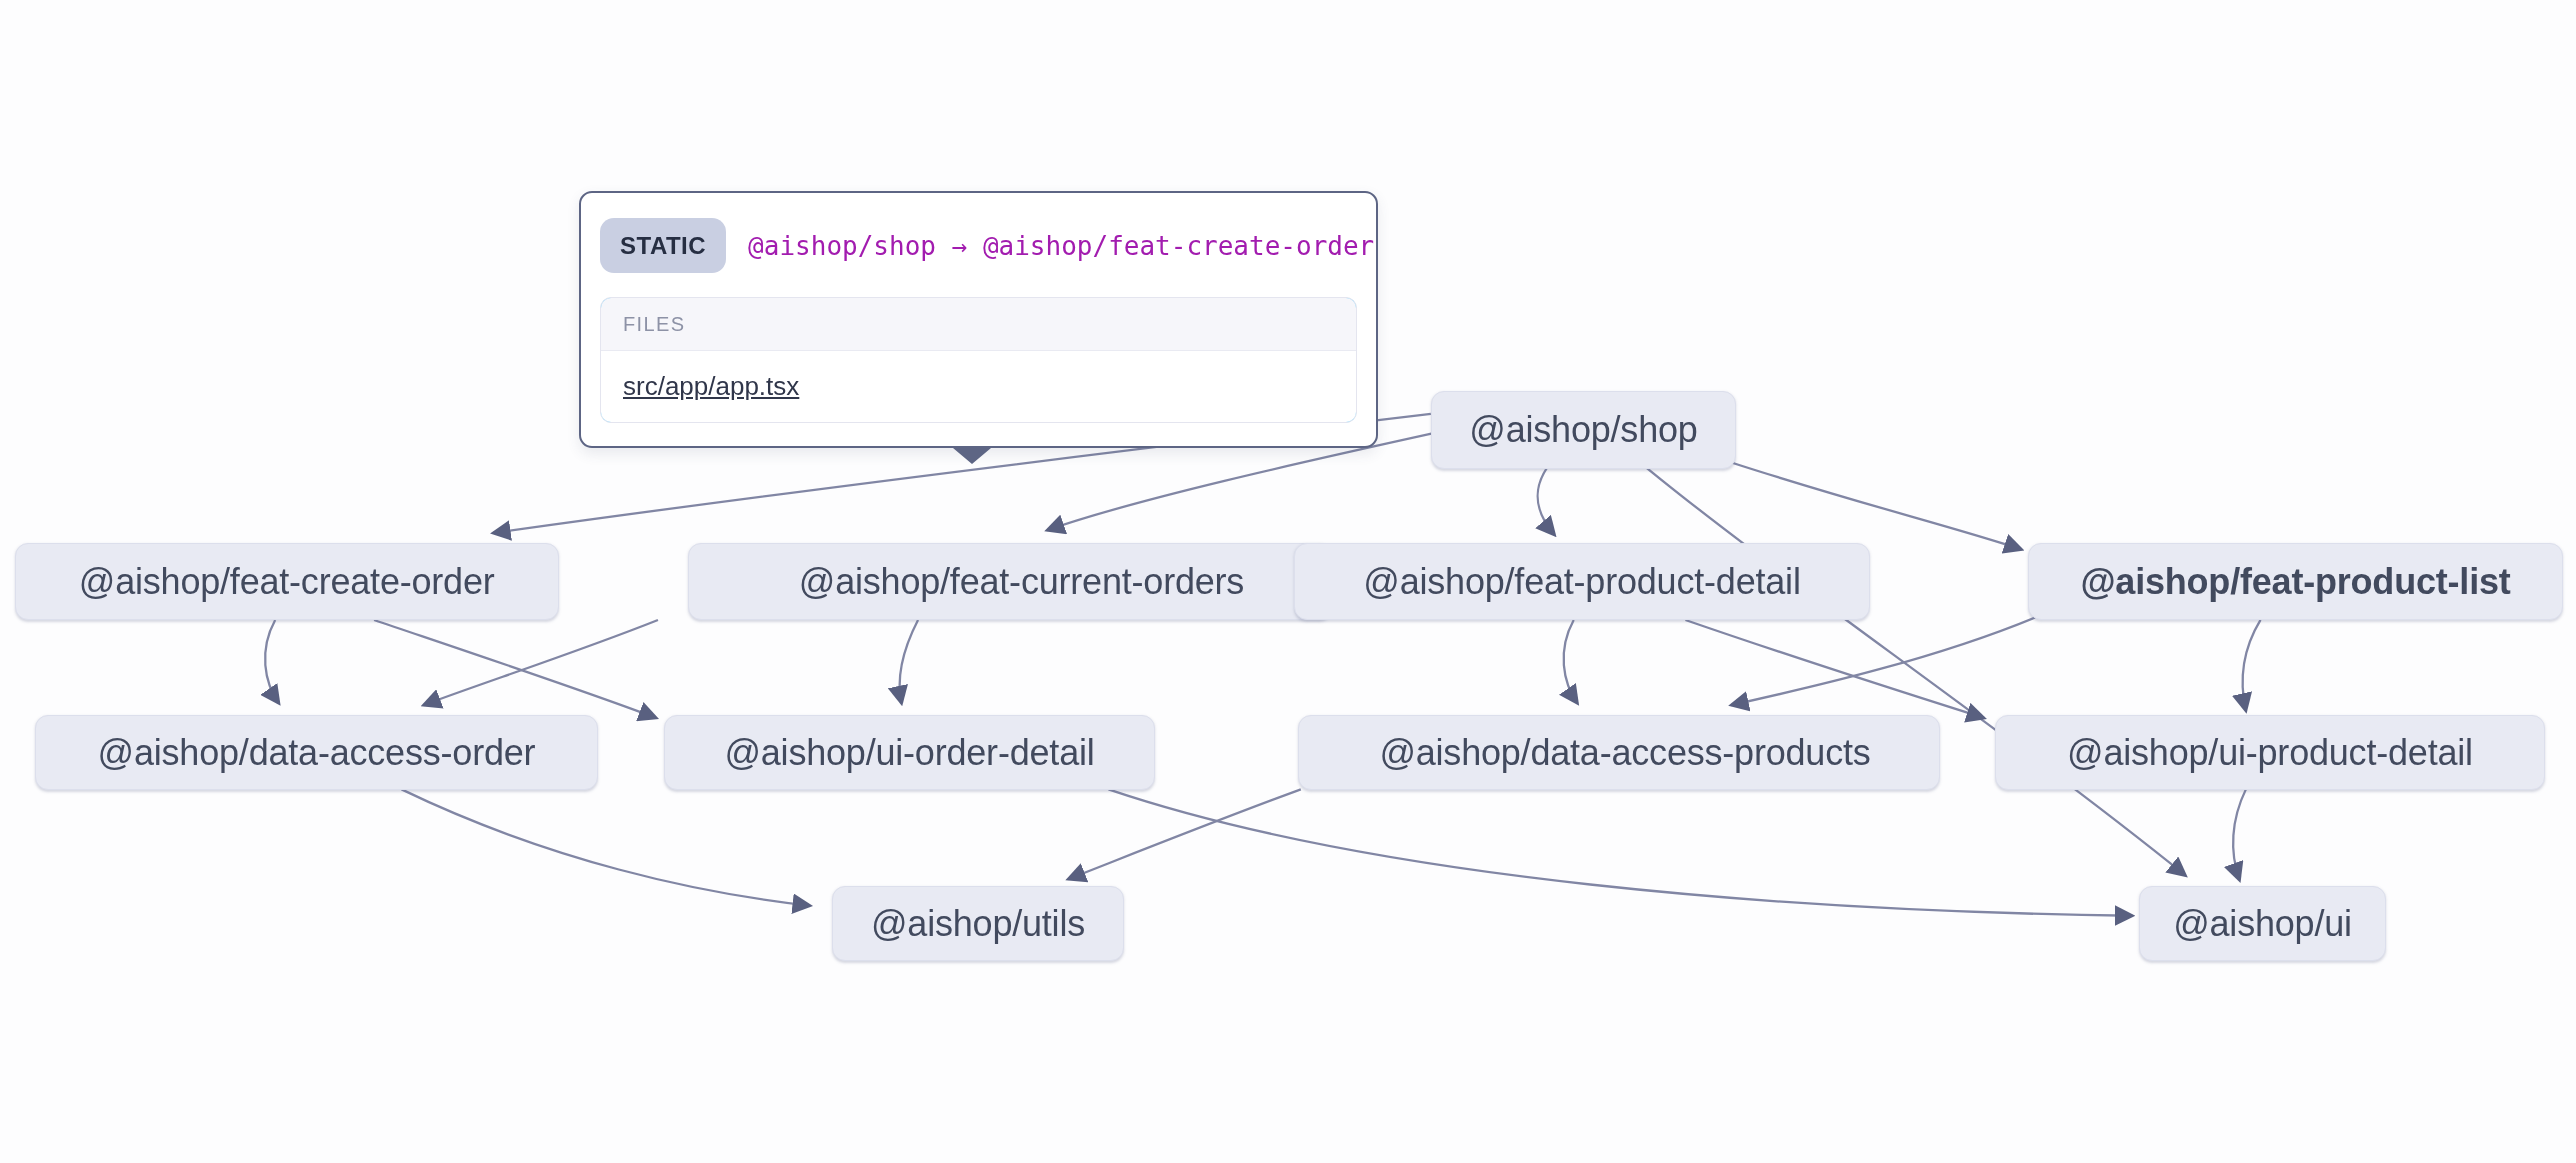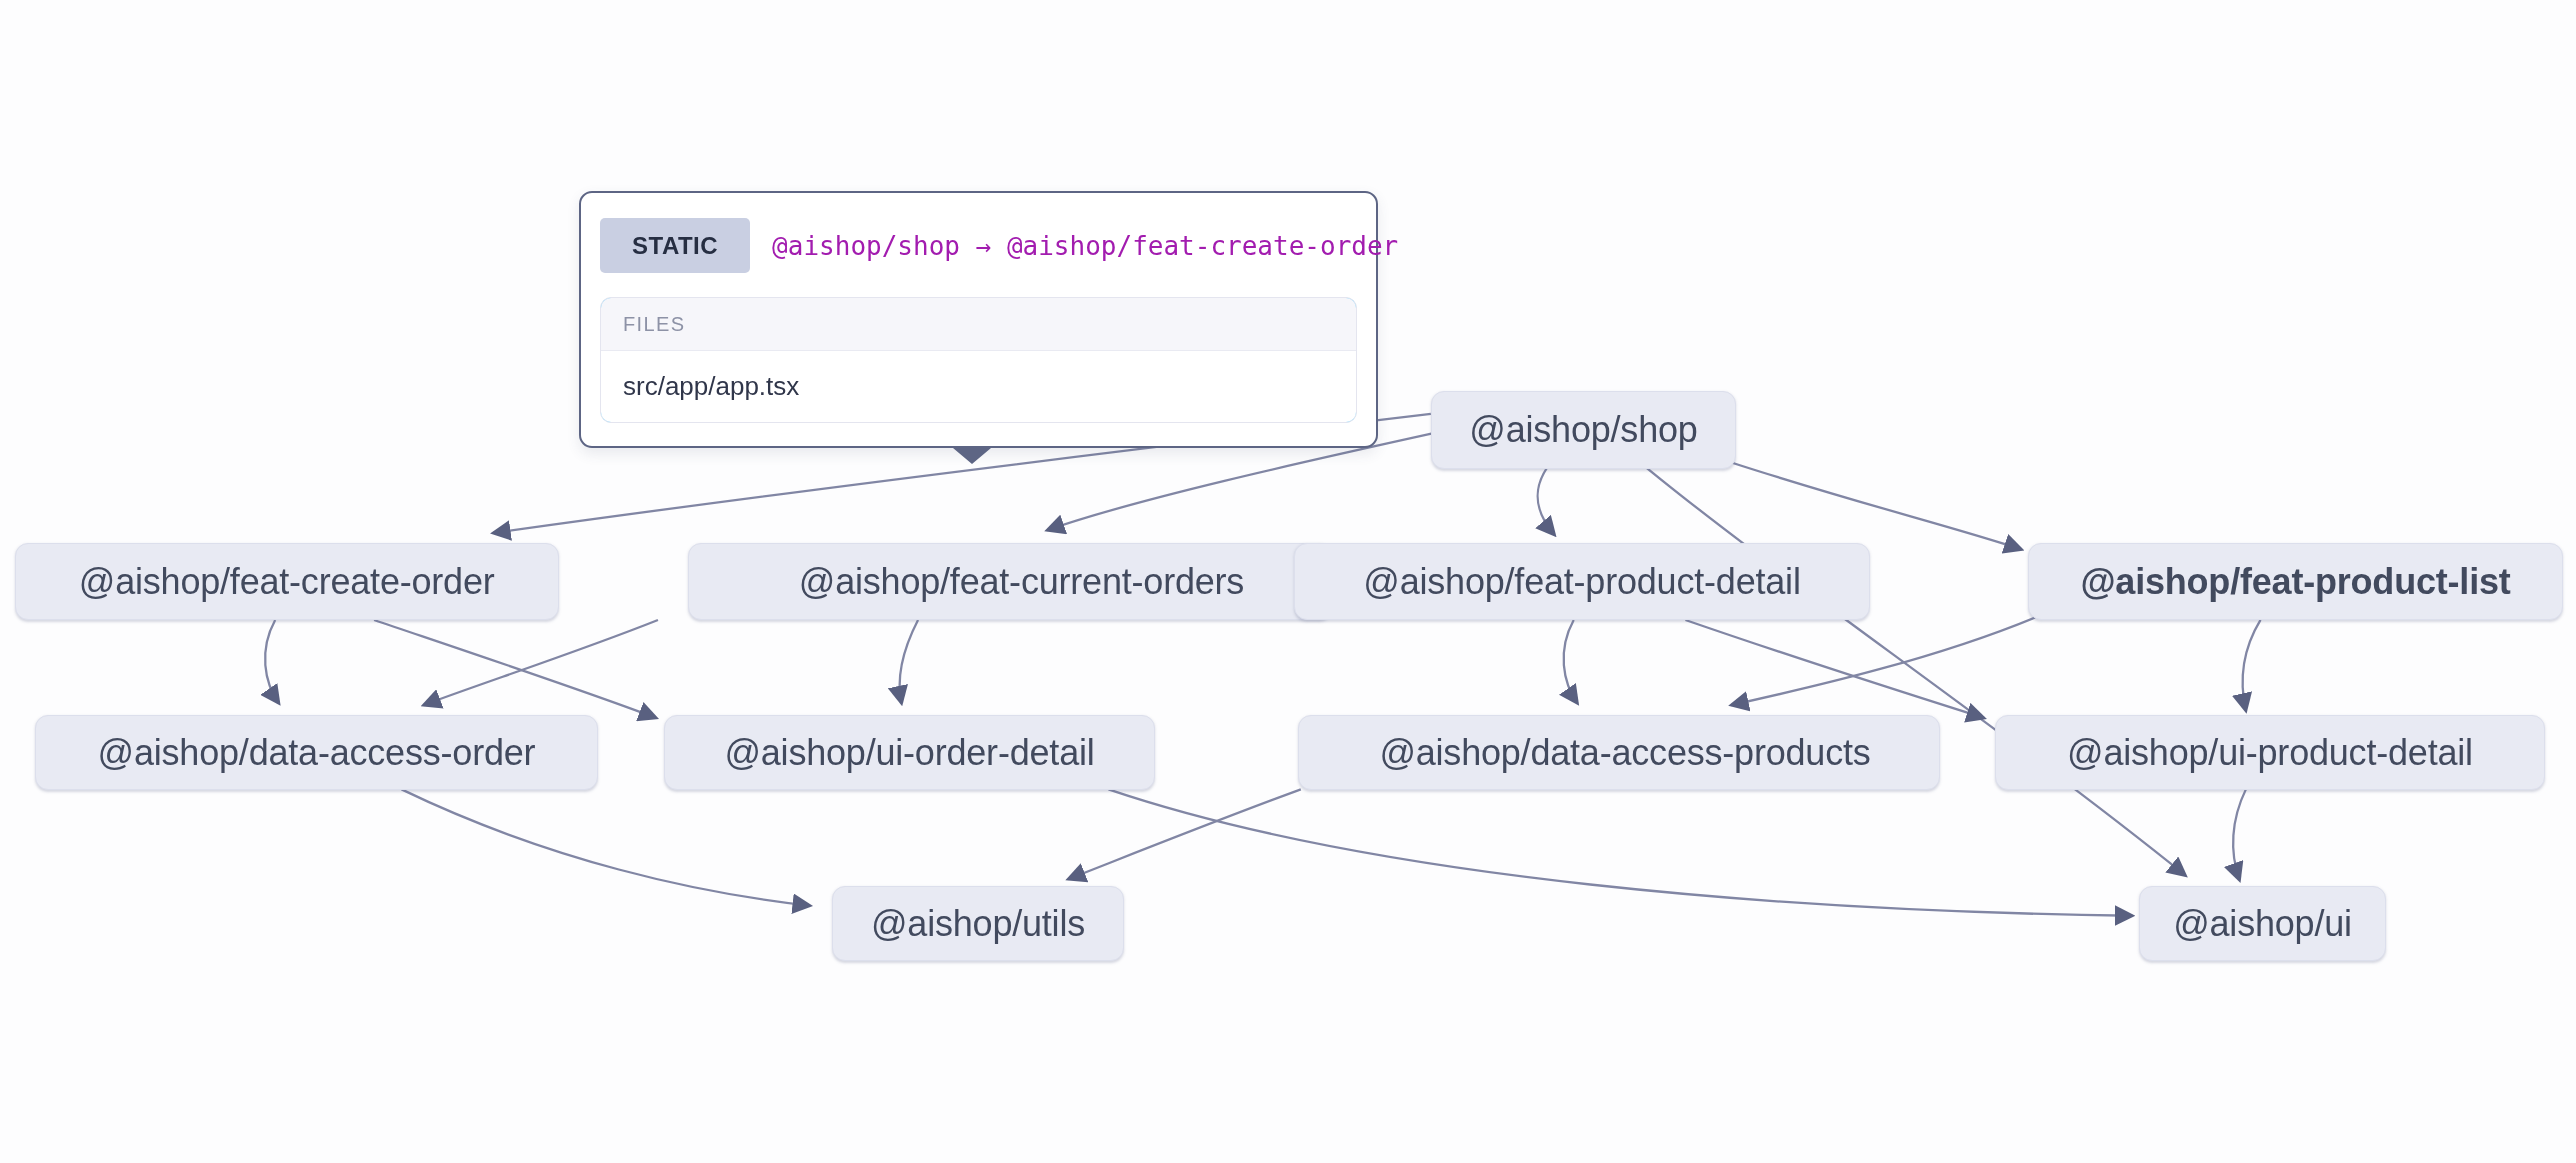--- a/index.html
+++ b/index.html
@@ -30,38 +30,38 @@
     box-shadow:0 5.5px 13px rgba(60,68,100,0.10);
     padding:25px 19px;
   }
   .tooltip::after{
     content:"";position:absolute;left:372px;bottom:-18.3px;
     border:19px solid transparent;border-top:16.5px solid #5d6584;border-bottom:0;
     width:0;height:0;
   }
   .tooltip-head{display:flex;align-items:center;gap:22px;height:55px;}
   .badge{
-    background:#c9cfe2;color:#262e42;border-radius:5px;
+    background:#c9cfe2;color:#262e42;border-radius:14px;
     font-size:24px;font-weight:bold;letter-spacing:0.5px;
-    padding:0 32px;height:55px;display:flex;align-items:center;
+    padding:0 20px;height:55px;display:flex;align-items:center;
   }
   .tooltip-title{
     font-family:"DejaVu Sans Mono","Liberation Mono",monospace;
     font-size:26px;color:#a21caf;white-space:nowrap;
   }
   .files-box{
     margin-top:24px;border:1.8px solid #e4e5ef;border-radius:11px;
     overflow:hidden;background:#7dd3fc;
   }
   .files-head{
     background:#f6f6fa;border-bottom:1.8px solid #e9eaf2;
     padding:14.7px 22px;font-size:20px;color:#8d92a6;letter-spacing:1.4px;
   }
   .file-row{
-    padding:20px 22px;font-size:26px;color:#30364a;background:#ffffff;
+    padding:20px 22px;font-size:26px;color:#30364a;background:#ffffff;text-decoration:underline;
   }
 </style>
 </head>
 <body>
 
 <svg id="edge-layer" viewBox="0 0 2812 1270" xmlns="http://www.w3.org/2000/svg">
   <defs>
     <marker id="arrow" viewBox="0 0 10 10" refX="8.5" refY="5" markerWidth="9" markerHeight="9" orient="auto-start-reverse">
       <path d="M0,0 L10,5 L0,10 z" fill="#596080"></path>
     </marker>

